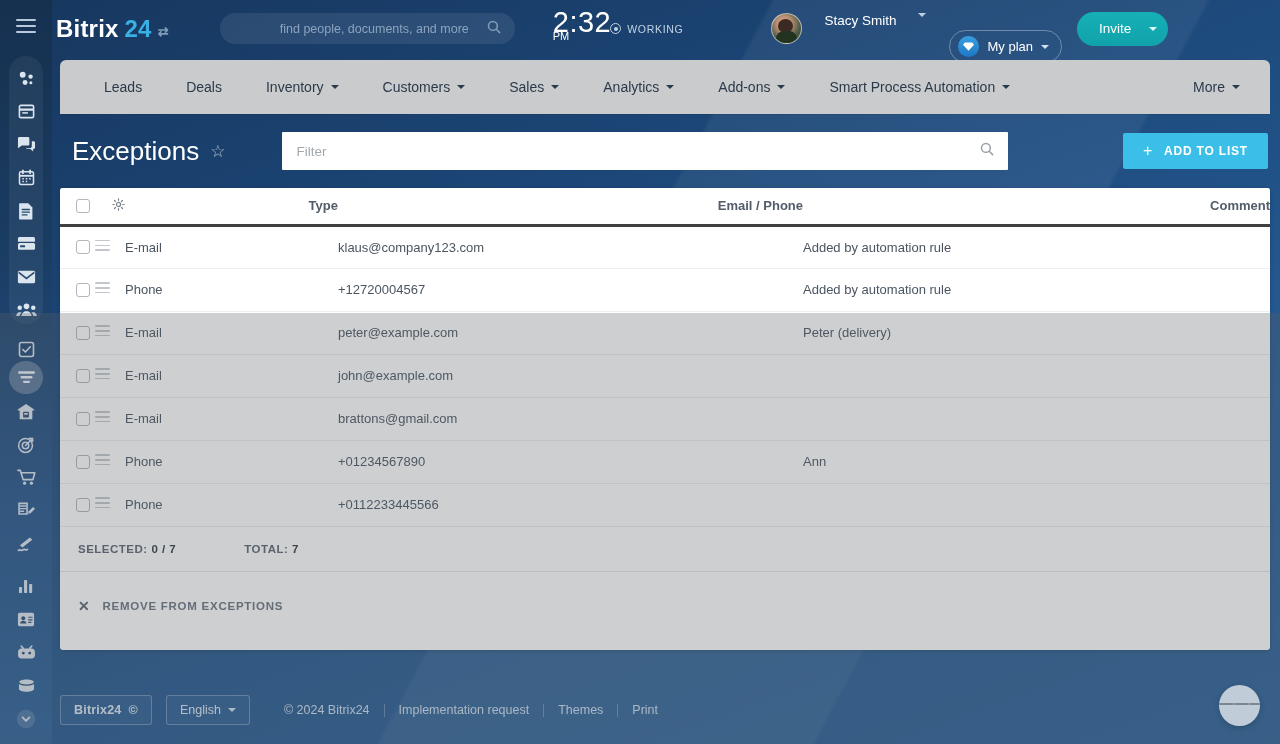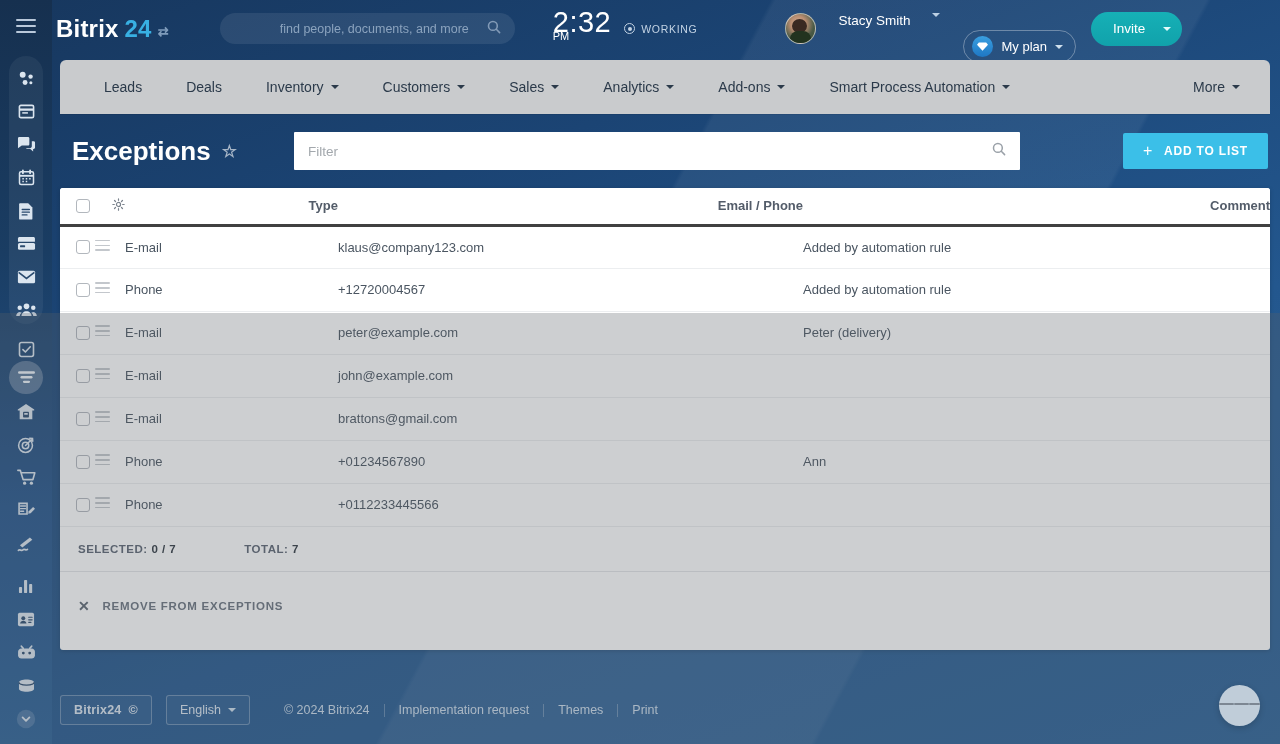--- a/index.html
+++ b/index.html
@@ -83,21 +83,21 @@
   .searchbox .mag { opacity: .75; }
 
   .clock {
     margin-left: 37px; display: flex; align-items: baseline;
     color: #fff;
     flex-direction: column;
   }
   .clock .t { font-size: 29px; font-weight: 300; letter-spacing: .5px; }
   .clock .ampm { font-size: 11px; margin-left: 1px; position: relative; top: -9px; }
   .working {
-    margin-left: 14px; display: flex; align-items: center; gap: 6px;
+    display: flex; align-items: center; gap: 6px;
     color: #c3d3e4; font-size: 10.5px; letter-spacing: .7px; cursor: pointer;
   }
   .working .dot {
     width: 11px; height: 11px; border-radius: 50%;
     border: 1.4px solid #c3d3e4; display:flex; align-items:center; justify-content:center;
   }
   .working .dot::after { content:""; width:4px; height:4px; border-radius:50%; background:#c3d3e4; }
 
   .user {
     margin-left: 88px; display: flex; align-items: flex-start; gap: 22px; cursor: pointer;
@@ -151,21 +151,21 @@
     line-height: 54px;
   }
   .nav-more { margin-left: auto; padding-right: 30px; }
 
   
   #titlerow {
     position: absolute; left: 60px; top: 118px; right: 10px; height: 66px; z-index: 5;
     display: flex; align-items: center;
   }
   #pagetitle {
-    color: #fff; font-size: 26px; font-weight: 700; margin-left: 12px;
+    color: #fff; font-size: 26px; font-weight: 400; margin-left: 12px;
     display: flex; align-items: center; gap: 11px;
   }
   .star { color: rgba(255,255,255,0.62); font-size: 17px; cursor: pointer; }
   .filterbar {
     margin-left: 57px; width: 726px; height: 38px; background: #fff;
     display: flex; align-items: center; padding: 0 14px; cursor: text;
     border-radius: 1px;
   }
   .filterbar input {
     flex: 1; border: 0; outline: 0; font-size: 13.5px; color: #333; font-family: inherit;

